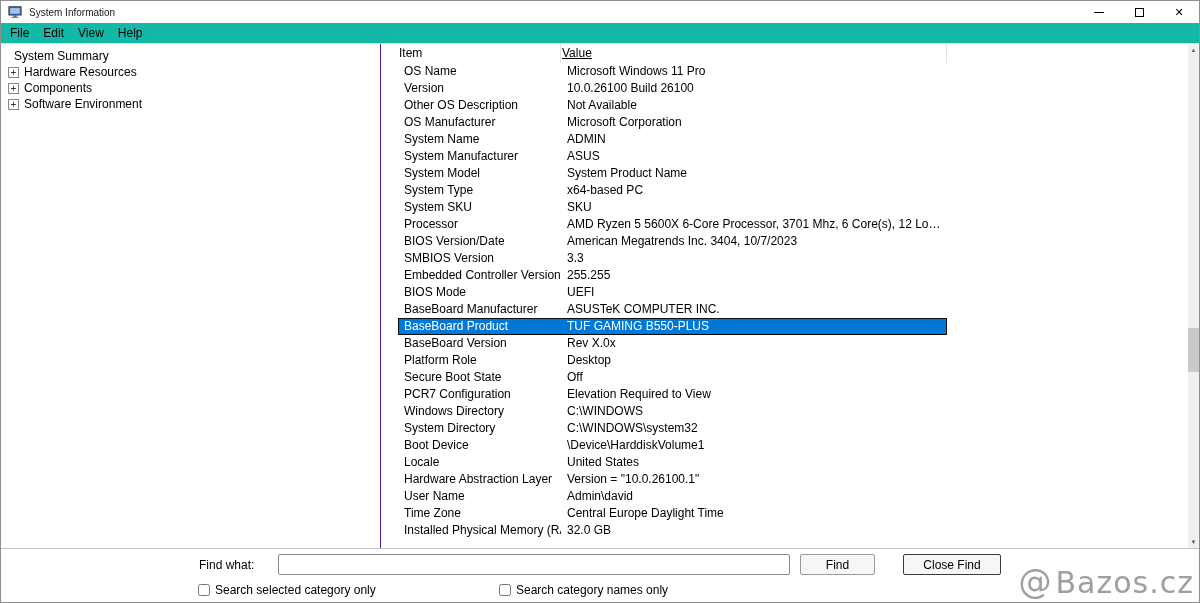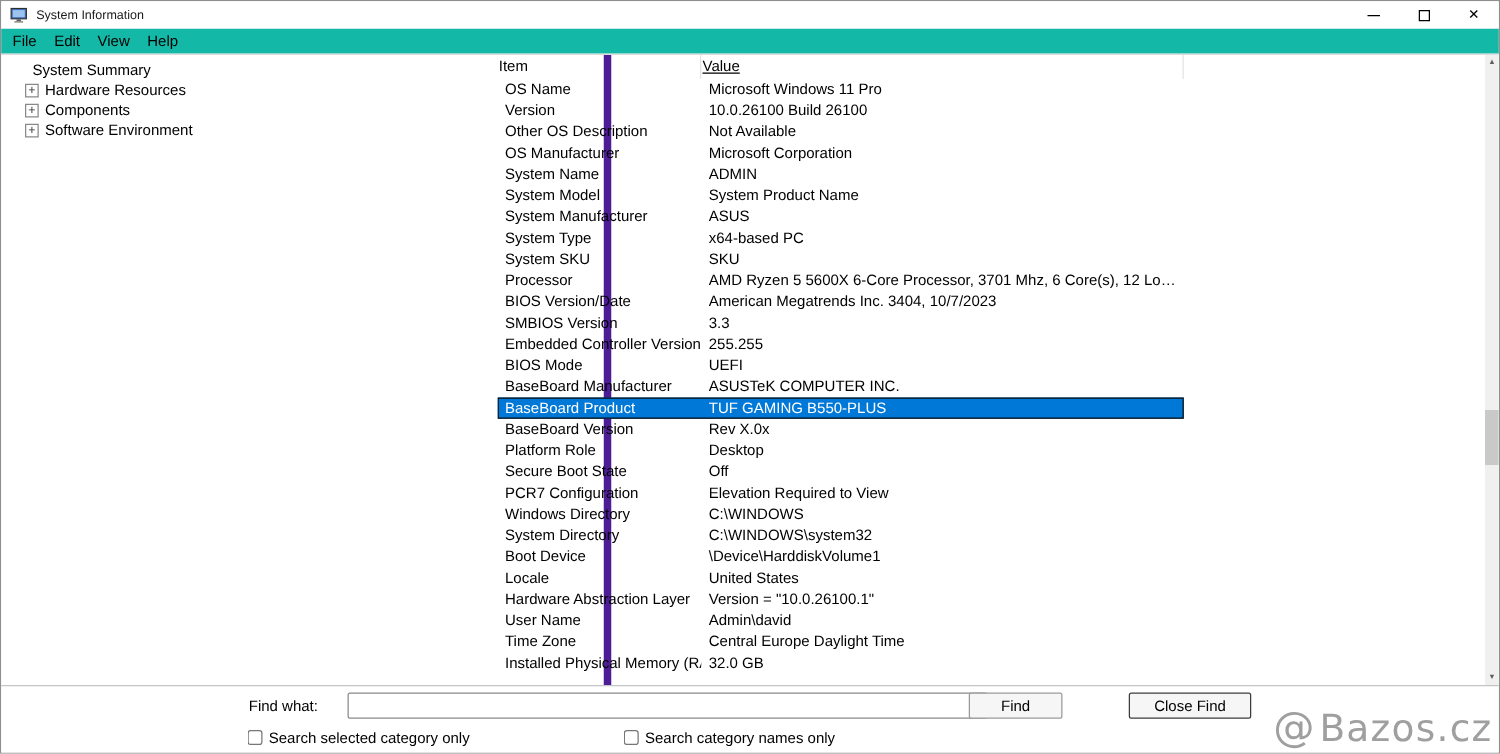--- a/index.html
+++ b/index.html
@@ -18,21 +18,21 @@
   .max-glyph { display: inline-block; width: 9px; height: 9px; border: 1px solid #000; }
   .close-glyph { font-size: 11px; line-height: 1; }
 
   
   .menubar { position: absolute; left: 0; top: 22px; right: 0; height: 20px; display: flex; align-items: center; padding-left: 2px; background: #14b8a6; }
   .menu-item { padding: 2px 7px; }
 
   
   .main { position: absolute; left: 0; top: 42px; right: 0; height: 505px; border-top: 1px solid #dcdcdc; background: #fff; }
 
-  .tree { position: absolute; left: 12px; top: 0; bottom: 0; width: 476px; border-right: 6px solid #4c1d95; padding-top: 4px; overflow: hidden; }
+  .tree { position: absolute; left: 0; top: 0; bottom: 0; width: 380px; border-right: 1px solid #4c1d95; padding-top: 4px; overflow: hidden; }
   .tree-row { height: 16px; display: flex; align-items: center; padding-left: 7px; white-space: nowrap; }
   .tree-row.root { padding-left: 13px; }
   .expand-box { width: 11px; height: 11px; border: 1px solid #898989; margin-right: 5px; font-size: 10px; line-height: 9px; text-align: center; color: #333; background: #fff; flex: 0 0 auto; }
 
   .list { position: absolute; left: 397px; top: 0; right: 0; bottom: 0; overflow: hidden; }
   .list-header { height: 19px; display: flex; }
   .hdr-cell { line-height: 19px; padding-left: 1px; border-right: 1px solid #e3e3e3; }
   .hdr-item { width: 163px; }
   .hdr-value { width: 386px; text-decoration: underline; }
   .list-body { position: absolute; left: 0; top: 19px; right: 11px; bottom: 0; }
@@ -45,21 +45,21 @@
   .scrollbar { position: absolute; right: 0; top: 0; bottom: 0; width: 11px; background: #f0f0f0; }
   .sb-arrow { height: 12px; text-align: center; font-size: 6px; line-height: 12px; color: #5f5f5f; }
   .sb-arrow.down { position: absolute; bottom: 0; left: 0; right: 0; }
   .sb-thumb { position: absolute; left: 0; right: 0; top: 284px; height: 44px; background: #c9c9c9; }
 
   
   .findbar { position: absolute; left: 0; top: 547px; right: 0; bottom: 0; border-top: 1px solid #c4c4c4; background: #fff; }
   .find-label { position: absolute; left: 198px; top: 9px; }
   .find-input { position: absolute; left: 277px; top: 5px; width: 512px; height: 21px; border: 1px solid #8a8a8a; border-radius: 2px; padding: 0 5px; font: 12px "Liberation Sans", sans-serif; background: #fff; outline: none; }
   .btn { position: absolute; top: 5px; height: 21px; background: #f6f6f6; border: 1px solid #9a9a9a; border-radius: 2px; font: 12px "Liberation Sans", sans-serif; }
-  .btn-find { left: 774px; width: 75px; }
+  .btn-find { left: 799px; width: 75px; }
   .btn-closefind { left: 902px; width: 98px; border-color: #3c3c3c; }
   .cb-group { position: absolute; top: 34px; display: flex; align-items: center; gap: 5px; }
   .cb1 { left: 197px; }
   .cb2 { left: 455px; padding-left: 43px; }
   .cb-group input { width: 12px; height: 12px; margin: 0; }
 
   
   .watermark { position: absolute; right: 5px; bottom: 1px; pointer-events: none; color: #989898; opacity: 0.93;
     text-shadow: -1px -1px 0 #fff, 1px -1px 0 #fff, -1px 1px 0 #fff, 1px 1px 0 #fff, 0 0 3px #fff;
     font-family: "DejaVu Sans", sans-serif; font-size: 30px; letter-spacing: 1px; white-space: nowrap; }
@@ -139,26 +139,26 @@
           </div>
           <div class="trow">
             <div class="ci">OS Manufacturer</div>
             <div class="cv">Microsoft Corporation</div>
           </div>
           <div class="trow">
             <div class="ci">System Name</div>
             <div class="cv">ADMIN</div>
           </div>
           <div class="trow">
+            <div class="ci">System Manufacturer</div>
+            <div class="cv">ASUS</div>
+          </div>
+          <div class="trow">
             <div class="ci">System Model</div>
             <div class="cv">System Product Name</div>
-          </div>
-          <div class="trow">
-            <div class="ci">System Manufacturer</div>
-            <div class="cv">ASUS</div>
           </div>
           <div class="trow">
             <div class="ci">System Type</div>
             <div class="cv">x64-based PC</div>
           </div>
           <div class="trow">
             <div class="ci">System SKU</div>
             <div class="cv">SKU</div>
           </div>
           <div class="trow">

